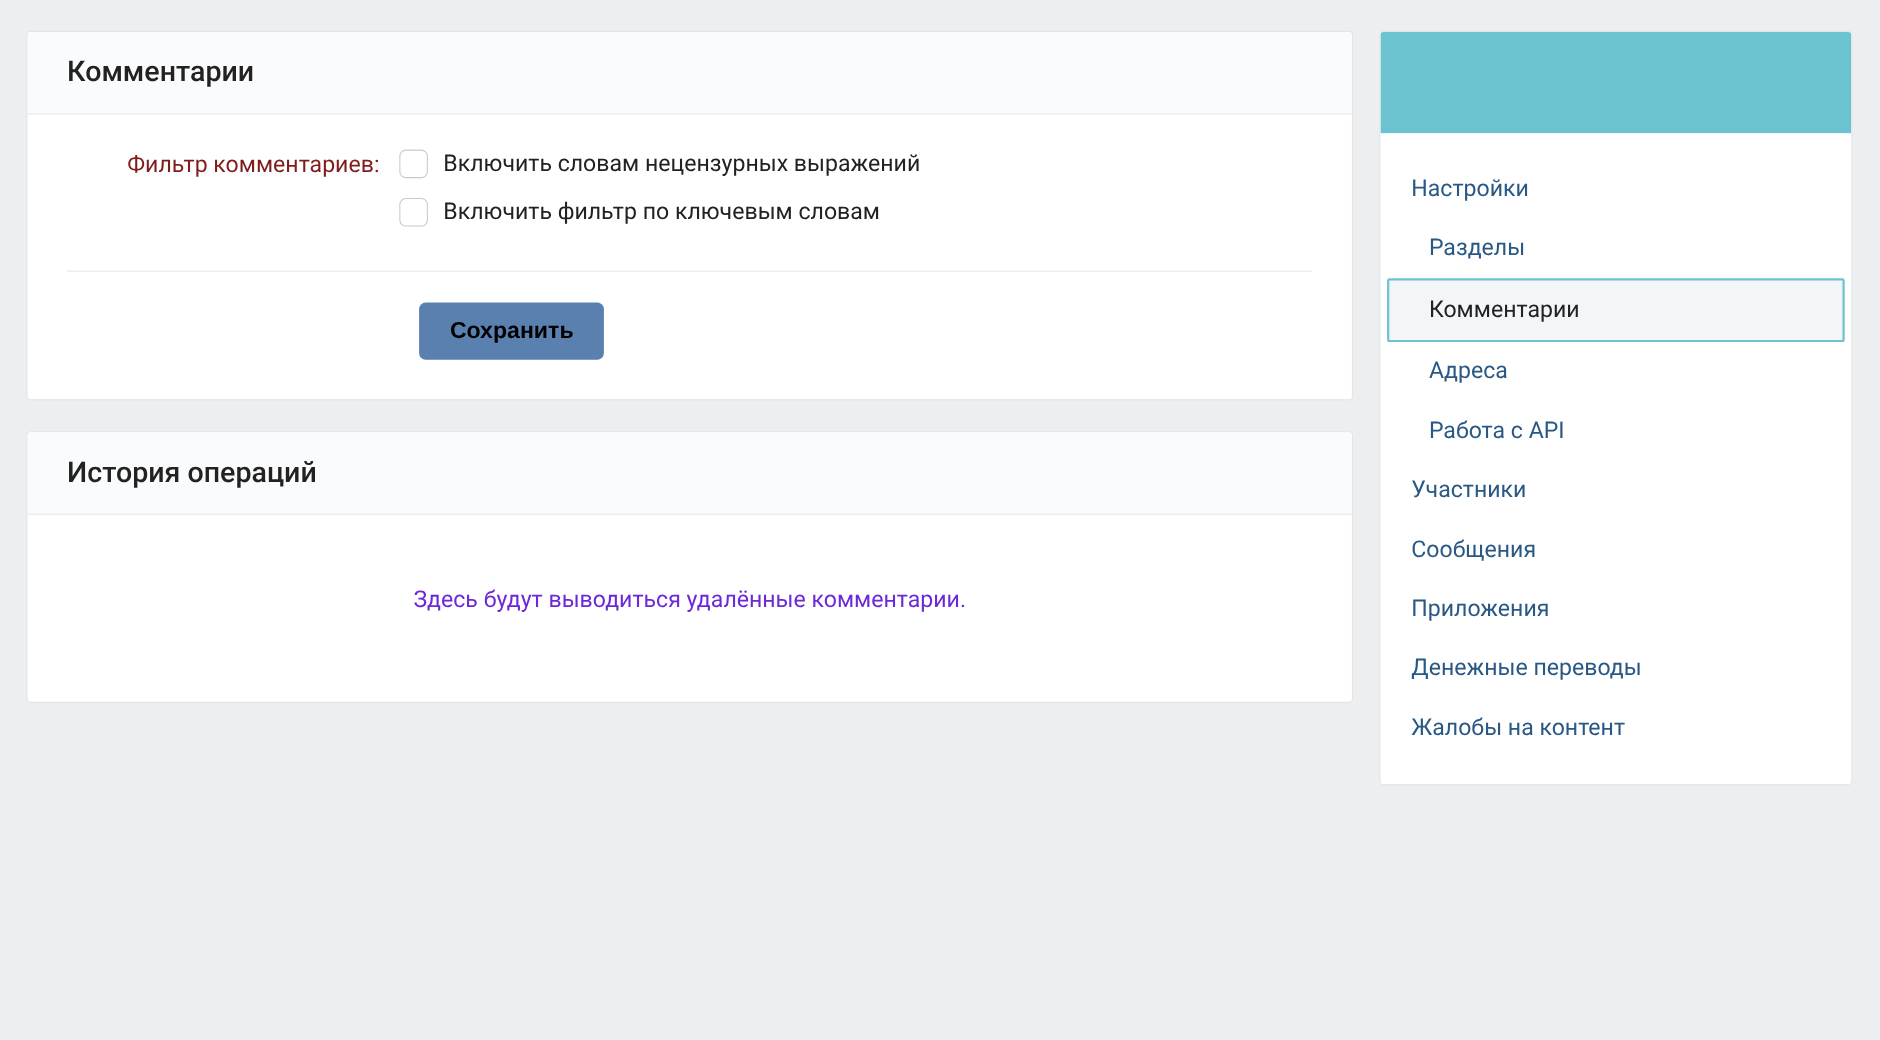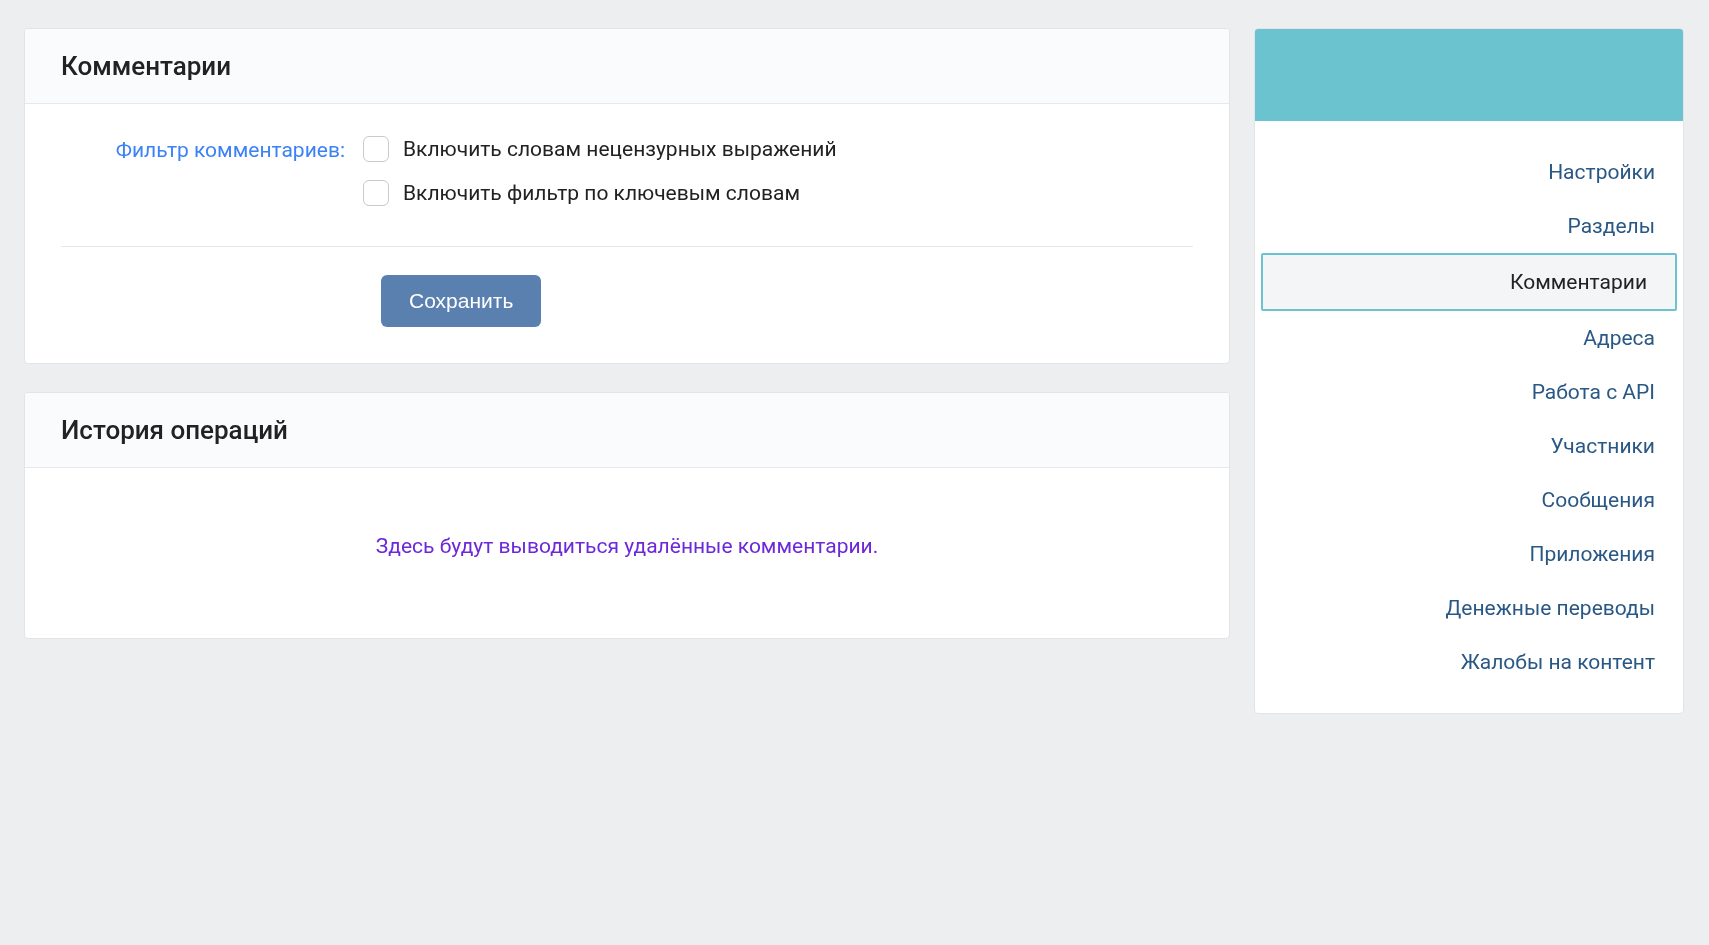--- a/index.html
+++ b/index.html
@@ -9,21 +9,21 @@
     padding: 28px 24px;
     font-size: 20px;
     color: #222;
   }
   .layout {
     display: flex;
     gap: 24px;
     max-width: 1660px;
   }
   .main-col { flex: 1; display: flex; flex-direction: column; gap: 28px; }
-  .sidebar-col { width: 430px; text-align: right; }
+  .sidebar-col { width: 430px; }
 
   .card {
     background: #fff;
     border: 1px solid #e2e4e8;
     border-radius: 4px;
     overflow: hidden;
   }
   .card-header {
     background: #fafbfc;
     border-bottom: 1px solid #e6e8ec;
@@ -33,21 +33,21 @@
     color: #222;
   }
   .card-body { padding: 32px 36px 36px 36px; }
 
   .form-row { display: flex; margin-bottom: 8px; }
   .form-label {
     width: 302px;
     text-align: right;
     padding-right: 18px;
     padding-top: 2px;
-    color: #3b82f6;
+    color: #7f1d1d;
     font-size: 21px;
   }
   .form-controls { flex: 1; }
   .checkbox-line {
     display: flex;
     align-items: center;
     gap: 14px;
     margin-bottom: 18px;
     font-size: 21px;
     color: #222;
@@ -64,26 +64,26 @@
 
   .divider {
     border: none;
     border-top: 1px solid #e6e8ec;
     margin: 22px 0 28px 0;
   }
 
   .btn-row { padding-left: 320px; }
   .btn-primary {
     background: #5a80b0;
-    color: #ffffff;
+    color: #000000;
     border: none;
     border-radius: 6px;
     padding: 14px 28px;
     font-size: 21px;
-    font-weight: 400;
+    font-weight: 700;
     cursor: pointer;
   }
 
   .empty-text {
     text-align: center;
     color: #6d28d9;
     font-size: 21px;
     padding: 34px 0 44px 0;
   }
 

